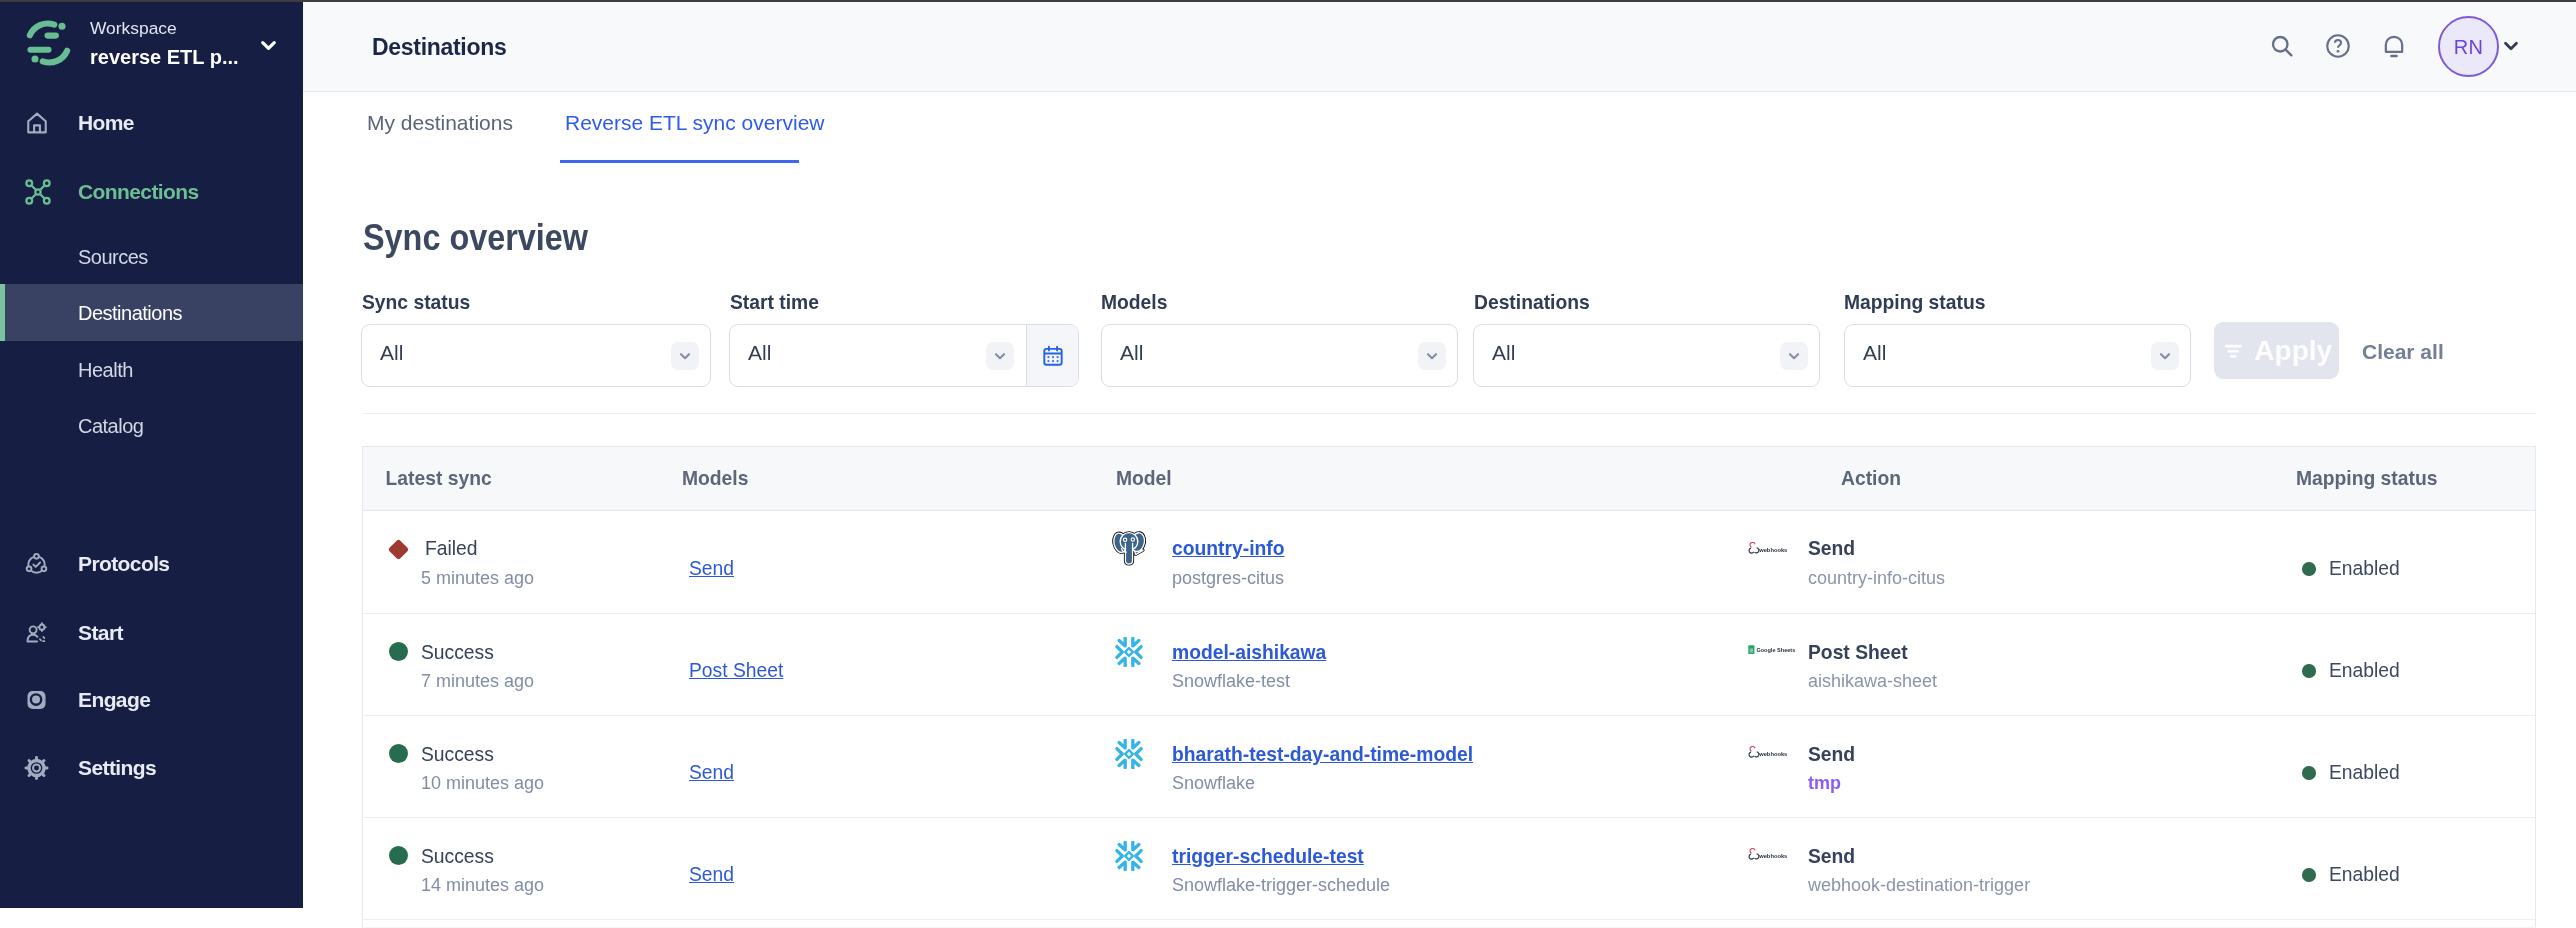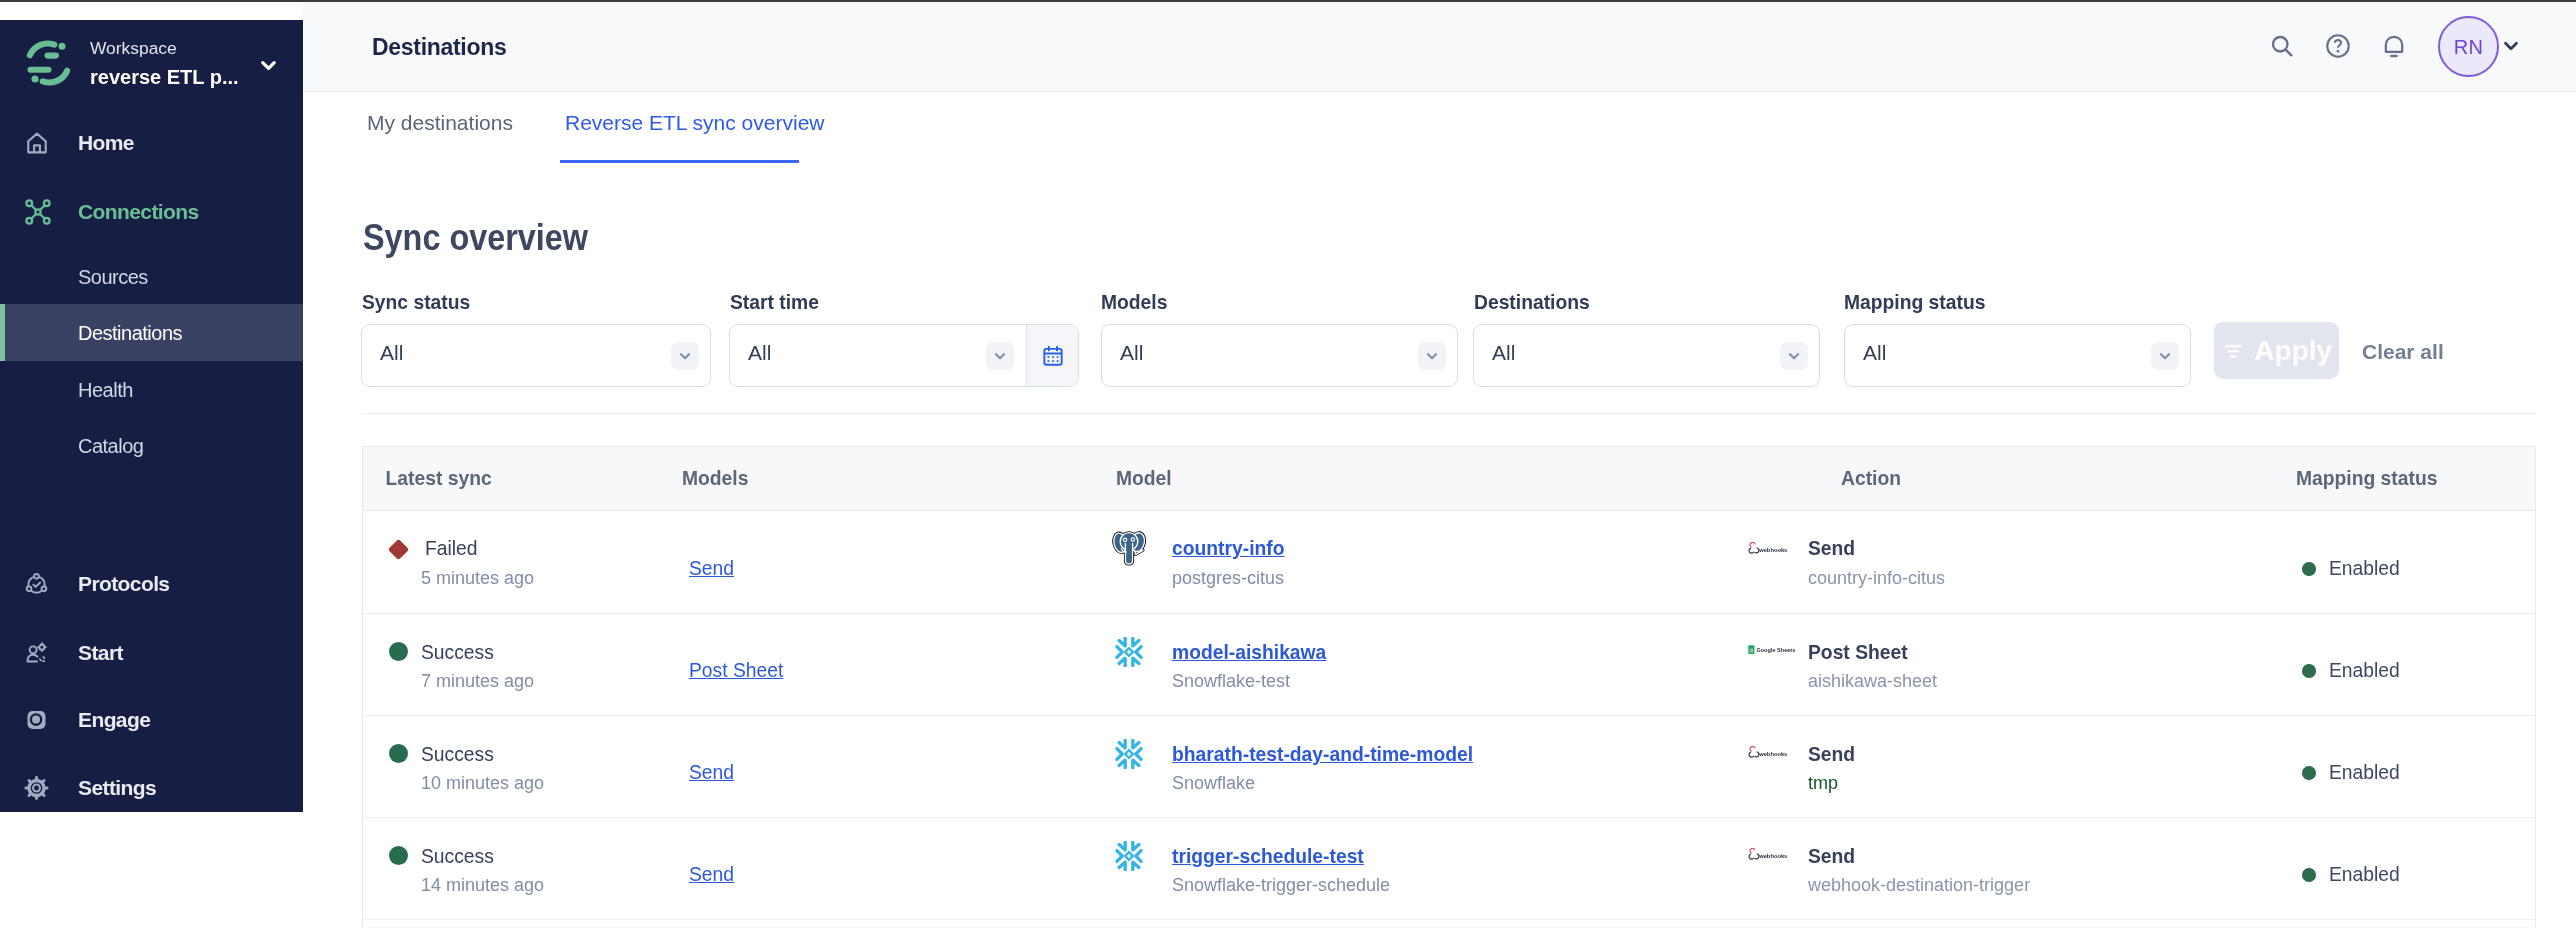--- a/index.html
+++ b/index.html
@@ -1,21 +1,21 @@
 <!DOCTYPE html>
 <html style="font-size:10.3px"><head>
 <meta charset="utf-8">
 <style>
 * { margin:0; padding:0; box-sizing:border-box; }
 html,body { width:2576px; height:929px; overflow:hidden; }
 body { font-family:"Liberation Sans", sans-serif; background:#ffffff; position:relative; }
 .topstrip { position:absolute; top:0; left:0; width:2576px; height:1.9px; background:#3d3d3d; z-index:50; }
 
 
-aside { position:absolute; top:0; left:0; width:303px; height:792px; background:#161e43; z-index:10;margin-top:20px; }
+aside { position:absolute; top:0; left:0; width:303px; height:908px; background:#161e43; z-index:10; }
 .logo { position:absolute; left:26px; top:18.7px; }
 .ws1 { position:absolute; left:90px; top:18px; font-size:17.4px; color:#e2e6f0; }
 .ws2 { position:absolute; left:90px; top:46px; font-size:20px; font-weight:bold; color:#ffffff; }
 .wschev { position:absolute; left:257px; top:34px; }
 .navitem { position:absolute; left:0; width:303px; height:57px; }
 .navitem .icon { position:absolute; left:22.6px; top:50%; transform:translateY(-50%); }
 .navitem .lbl { position:absolute; left:78px; top:50%; transform:translateY(-50%); font-size:21px; font-weight:600; color:#e8ebf3; letter-spacing:-0.6px; }
 .navitem .sub { font-weight:400; font-size:20px; color:#d2d7e5; letter-spacing:-0.5px; }
 .navitem.green .lbl { color:#6cbf94; }
 .navitem.active { background:#3a4263; border-left:5.2px solid #7cc3a0; }
@@ -353,21 +353,21 @@
       <div class="l2" style="position:absolute;left:809px;top:67px;transform:translateY(-50%);">Snowflake</div>
       <svg style="position:absolute;left:1385px;top:30px;" width="41" height="15.5" viewBox="0 0 64 24">
         <g fill="none" stroke-width="1.8">
             <path d="M11 3.4 A 4 4 0 1 0 5.6 8.2" stroke="#d94a66"></path>
             <path d="M4.6 9.4 A 4 4 0 1 0 9 15.4" stroke="#2d3747"></path>
             <path d="M10.2 15.8 A 4 4 0 1 0 13.6 9" stroke="#2d3747"></path>
           </g>
         <text x="17.5" y="14.8" font-family="Liberation Sans, sans-serif" font-size="9" font-weight="600" fill="#27303f">webhooks</text>
       </svg>
       <div class="l1" style="position:absolute;left:1445px;top:39px;transform:translateY(-50%);font-weight:bold;">Send</div>
-      <div class="l2" style="position:absolute;left:1445px;top:67px;transform:translateY(-50%);color:#14532d;">tmp</div>
+      <div class="l2" style="position:absolute;left:1445px;top:67px;transform:translateY(-50%);color:#8b5cf6;font-weight:bold;">tmp</div>
       <span class="endot" style="left:1939px; top:50px;"></span>
       <div class="l1" style="position:absolute;left:1966px;top:57px;transform:translateY(-50%);color:#3d4962;">Enabled</div>
     </div>
 
     <div class="row" style="top:371px;">
       <span class="dot-g" style="left:26px; top:28px;"></span>
       <div class="l1" style="position:absolute;left:58px;top:39px;transform:translateY(-50%);">Success</div>
       <div class="l2" style="position:absolute;left:58px;top:67px;transform:translateY(-50%);">14 minutes ago</div>
       <span class="link" style="position:absolute;left:326px;top:57px;transform:translateY(-50%);">Send</span>
       <svg style="position:absolute;left:751px;top:23px;" width="30" height="30" viewBox="0 0 47 46">

